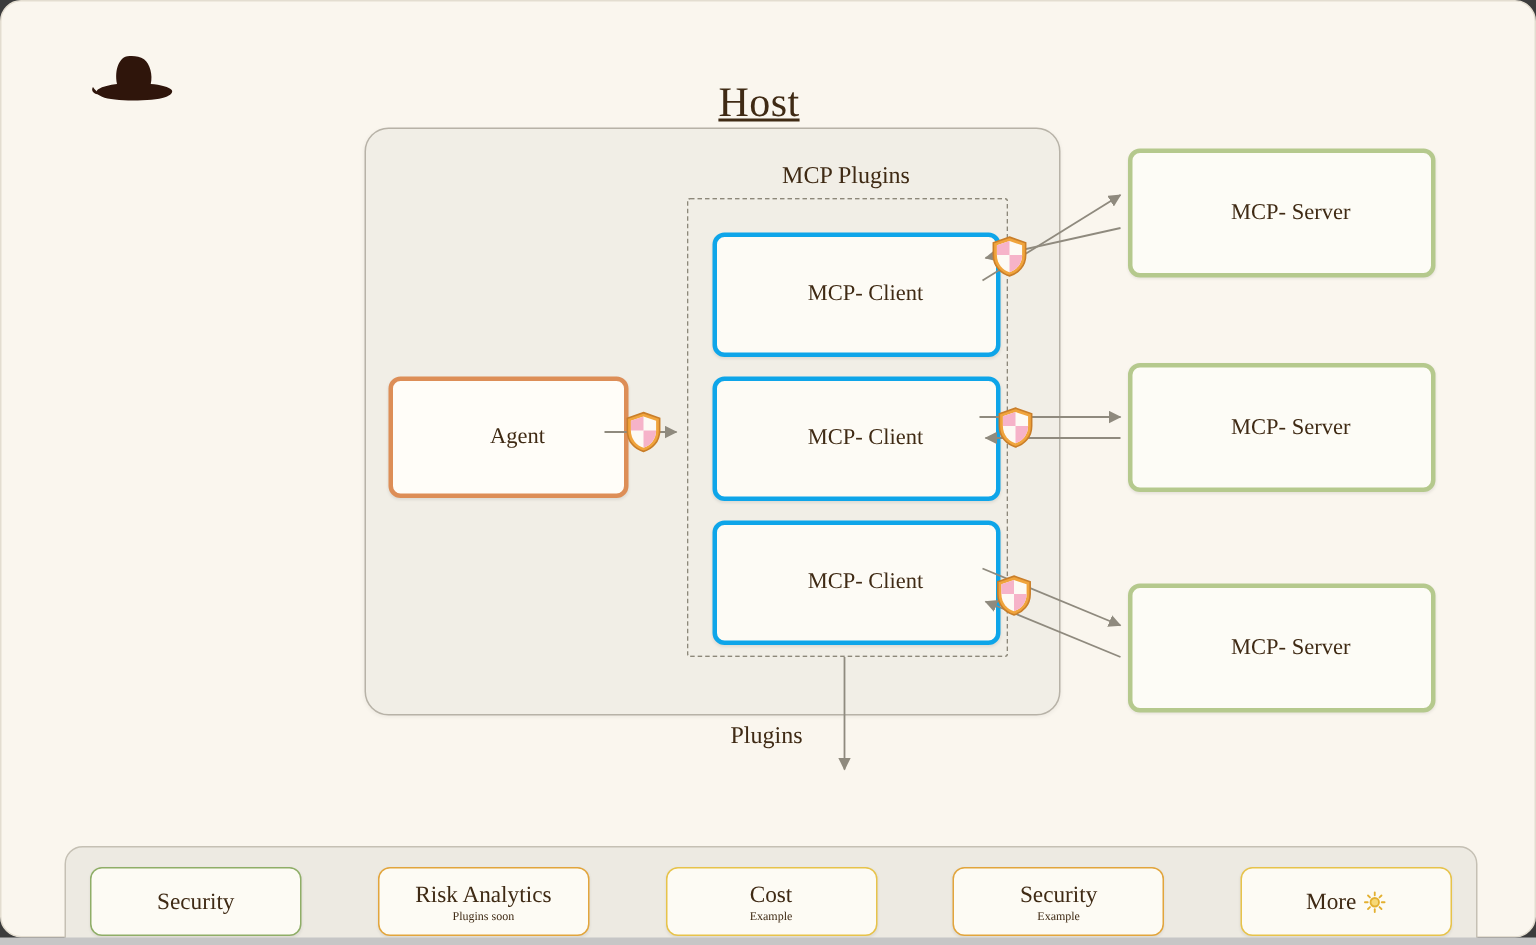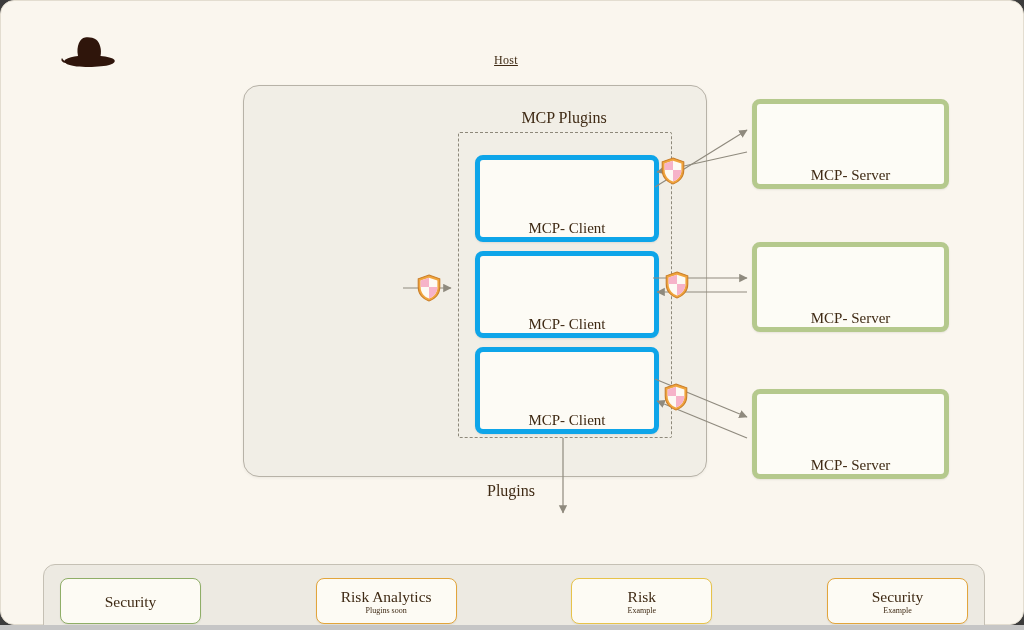--- a/index.html
+++ b/index.html
@@ -11,36 +11,36 @@
   }
   .card{
     position:absolute;left:0;top:0;right:0;bottom:5px;
     background:#faf6ee;border:1px solid #e3ddd0;border-radius:14px;
   }
   .bottom-strip{
     position:absolute;left:0;right:0;bottom:0;height:5px;background:#c6c6c6;
   }
   .abs{position:absolute;}
   .title{
-    font-size:12px;letter-spacing:.3px;text-align:center;text-decoration:underline;
+    font-size:28px;letter-spacing:.3px;text-align:center;text-decoration:underline;
   }
   .section-label{font-size:16px;text-align:center;}
   .host-box{
     left:242px;top:84px;width:462px;height:390px;
     background:#f1eee6;border:1px solid #b7b2a7;border-radius:16px;
     box-shadow:0 1px 3px rgba(0,0,0,.06);
   }
   .gateway-dashed{
     left:457px;top:131px;width:212px;height:304px;
     border:1.5px dashed #8d887a;border-radius:2px;
   }
   .node{
-    background:#fdfbf5;border:5px solid #0ea5e9;border-radius:8px;
-    display:flex;align-items:flex-end;justify-content:center;
-    font-size:15px;box-shadow:0 1px 2px rgba(0,0,0,.08);
+    background:#fdfbf5;border:3px solid #0ea5e9;border-radius:8px;
+    display:flex;align-items:center;justify-content:center;
+    font-size:15px;box-shadow:0 1px 2px rgba(0,0,0,.08);padding-left:12px;
   }
   .client{left:474px;width:174px;height:77px;}
   .client-1{top:154px;} .client-2{top:250px;} .client-3{top:346px;}
   .agent{
     left:258px;top:250px;width:142px;height:75px;
     border-color:#dd8e57;background:#fffdf8;
   }
   .server{left:751px;width:187px;height:80px;border-color:#b5c98d;background:#fdfcf6;}
   .server-1{top:98px;} .server-2{top:241px;} .server-3{top:388px;}
   .plugins-bar{
@@ -87,20 +87,23 @@
   <div class="abs node client client-1">
     <span>MCP- Client</span>
   </div>
   <div class="abs node client client-2">
     <span>MCP- Client</span>
   </div>
   <div class="abs node client client-3">
     <span>MCP- Client</span>
   </div>
 
+  <div class="abs node agent">
+    <span>Agent</span>
+  </div>
 
   <div class="abs node server server-1">
     <span>MCP- Server</span>
   </div>
   <div class="abs node server server-2">
     <span>MCP- Server</span>
   </div>
   <div class="abs node server server-3">
     <span>MCP- Server</span>
   </div>
@@ -110,26 +113,45 @@
   <div class="abs plugins-bar">
     <div class="plugin" style="border-color: rgb(143, 174, 103);">
       <span class="lbl">Security</span>
 
     </div>
     <div class="plugin" style="border-color: rgb(226, 165, 60);">
       <span class="lbl">Risk Analytics</span>
       <span class="sub">Plugins soon</span>
     </div>
     <div class="plugin" style="border-color: rgb(231, 195, 74);">
-      <span class="lbl">Risk</span>
+      <span class="lbl">Cost</span>
       <span class="sub">Example</span>
     </div>
     <div class="plugin" style="border-color: rgb(226, 165, 60);">
       <span class="lbl">Security</span>
       <span class="sub">Example</span>
+    </div>
+    <div class="plugin" style="border-color: rgb(231, 195, 74);">
+      <span class="more-row">
+        <span class="lbl">More</span>
+        <svg width="15" height="15" viewBox="0 0 16 16">
+          <g stroke="#e3b030" stroke-width="1.3" fill="none" stroke-linecap="round">
+            <circle cx="8" cy="8" r="3" fill="#f6d877"></circle>
+            <line x1="8" y1="1" x2="8" y2="3"></line>
+            <line x1="8" y1="13" x2="8" y2="15"></line>
+            <line x1="1" y1="8" x2="3" y2="8"></line>
+            <line x1="13" y1="8" x2="15" y2="8"></line>
+            <line x1="3.2" y1="3.2" x2="4.6" y2="4.6"></line>
+            <line x1="11.4" y1="11.4" x2="12.8" y2="12.8"></line>
+            <line x1="3.2" y1="12.8" x2="4.6" y2="11.4"></line>
+            <line x1="11.4" y1="4.6" x2="12.8" y2="3.2"></line>
+          </g>
+        </svg>
+      </span>
+
     </div>
   </div>
 
   <svg class="overlay">
     <defs>
       <marker id="arrow" markerWidth="8" markerHeight="8" refX="6.5" refY="3.5" orient="auto">
         <path d="M0 0 L7 3.5 L0 7 Z" fill="#8f8a7e"></path>
       </marker>
       <symbol id="shield" viewBox="0 0 24 26">
         <path d="M12 1 L22 4.5 V12 C22 18.8 17.5 23.4 12 25 C6.5 23.4 2 18.8 2 12 V4.5 Z" fill="#f0a43c" stroke="#c97e2a" stroke-width="1"></path>

